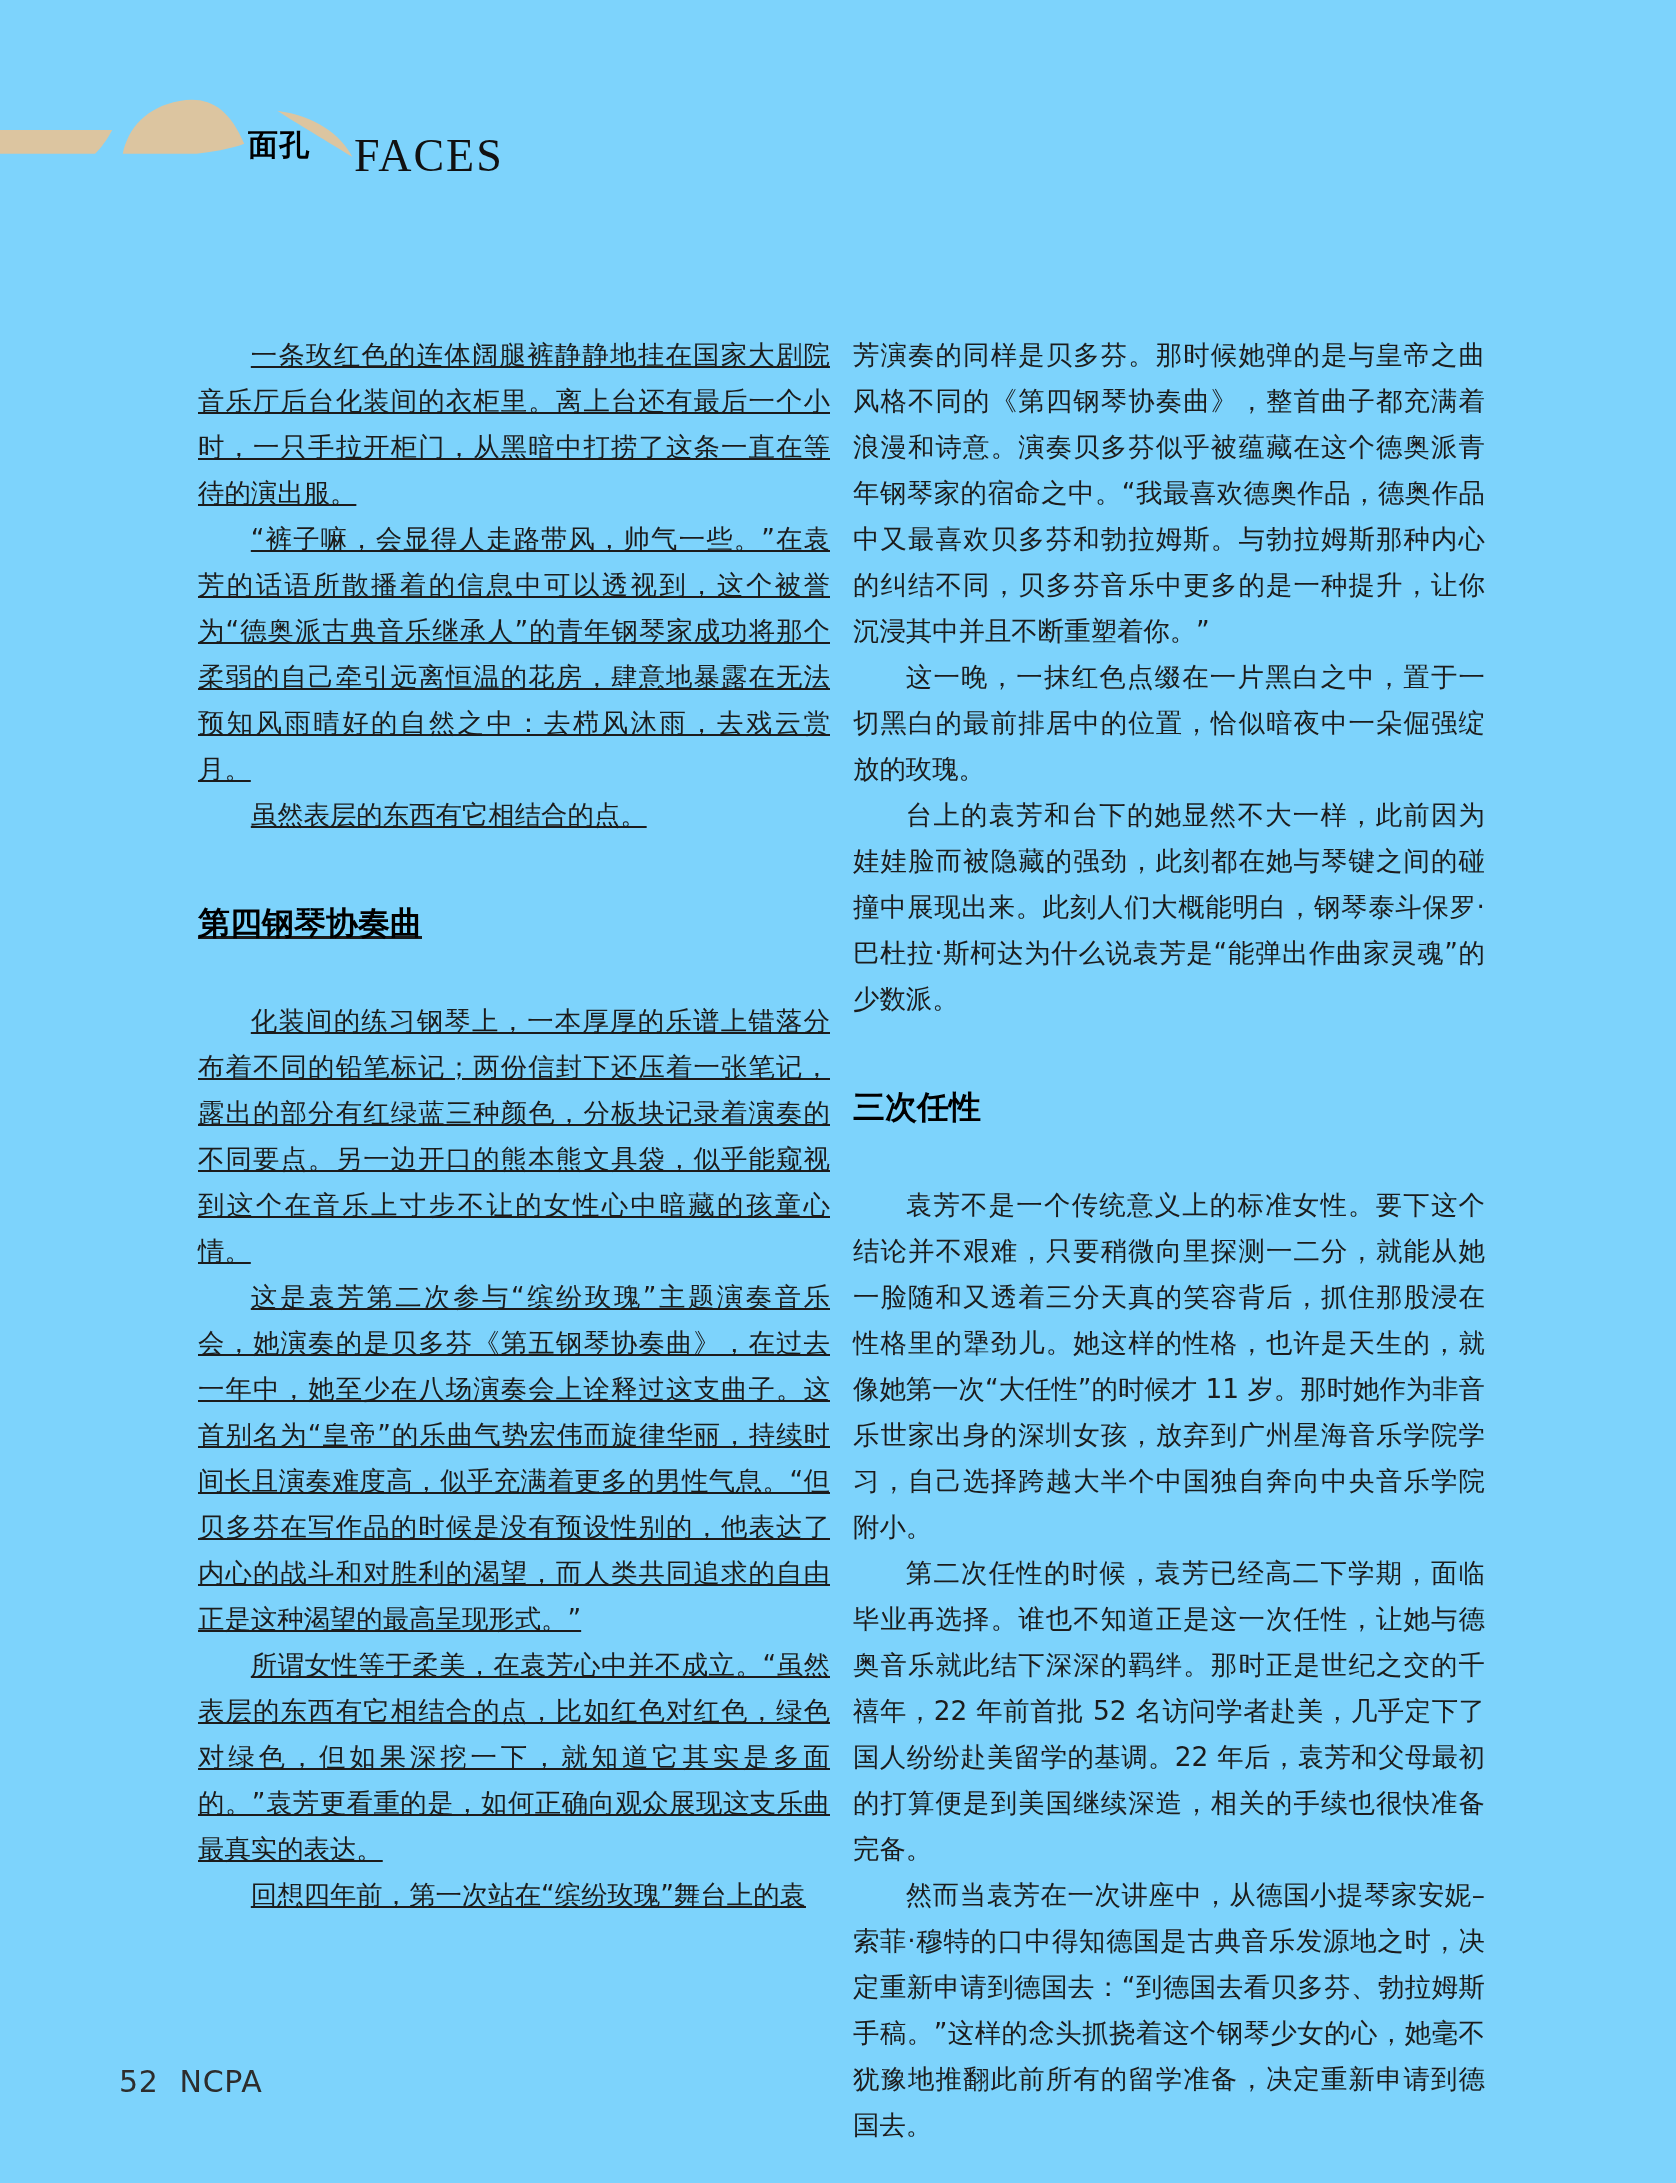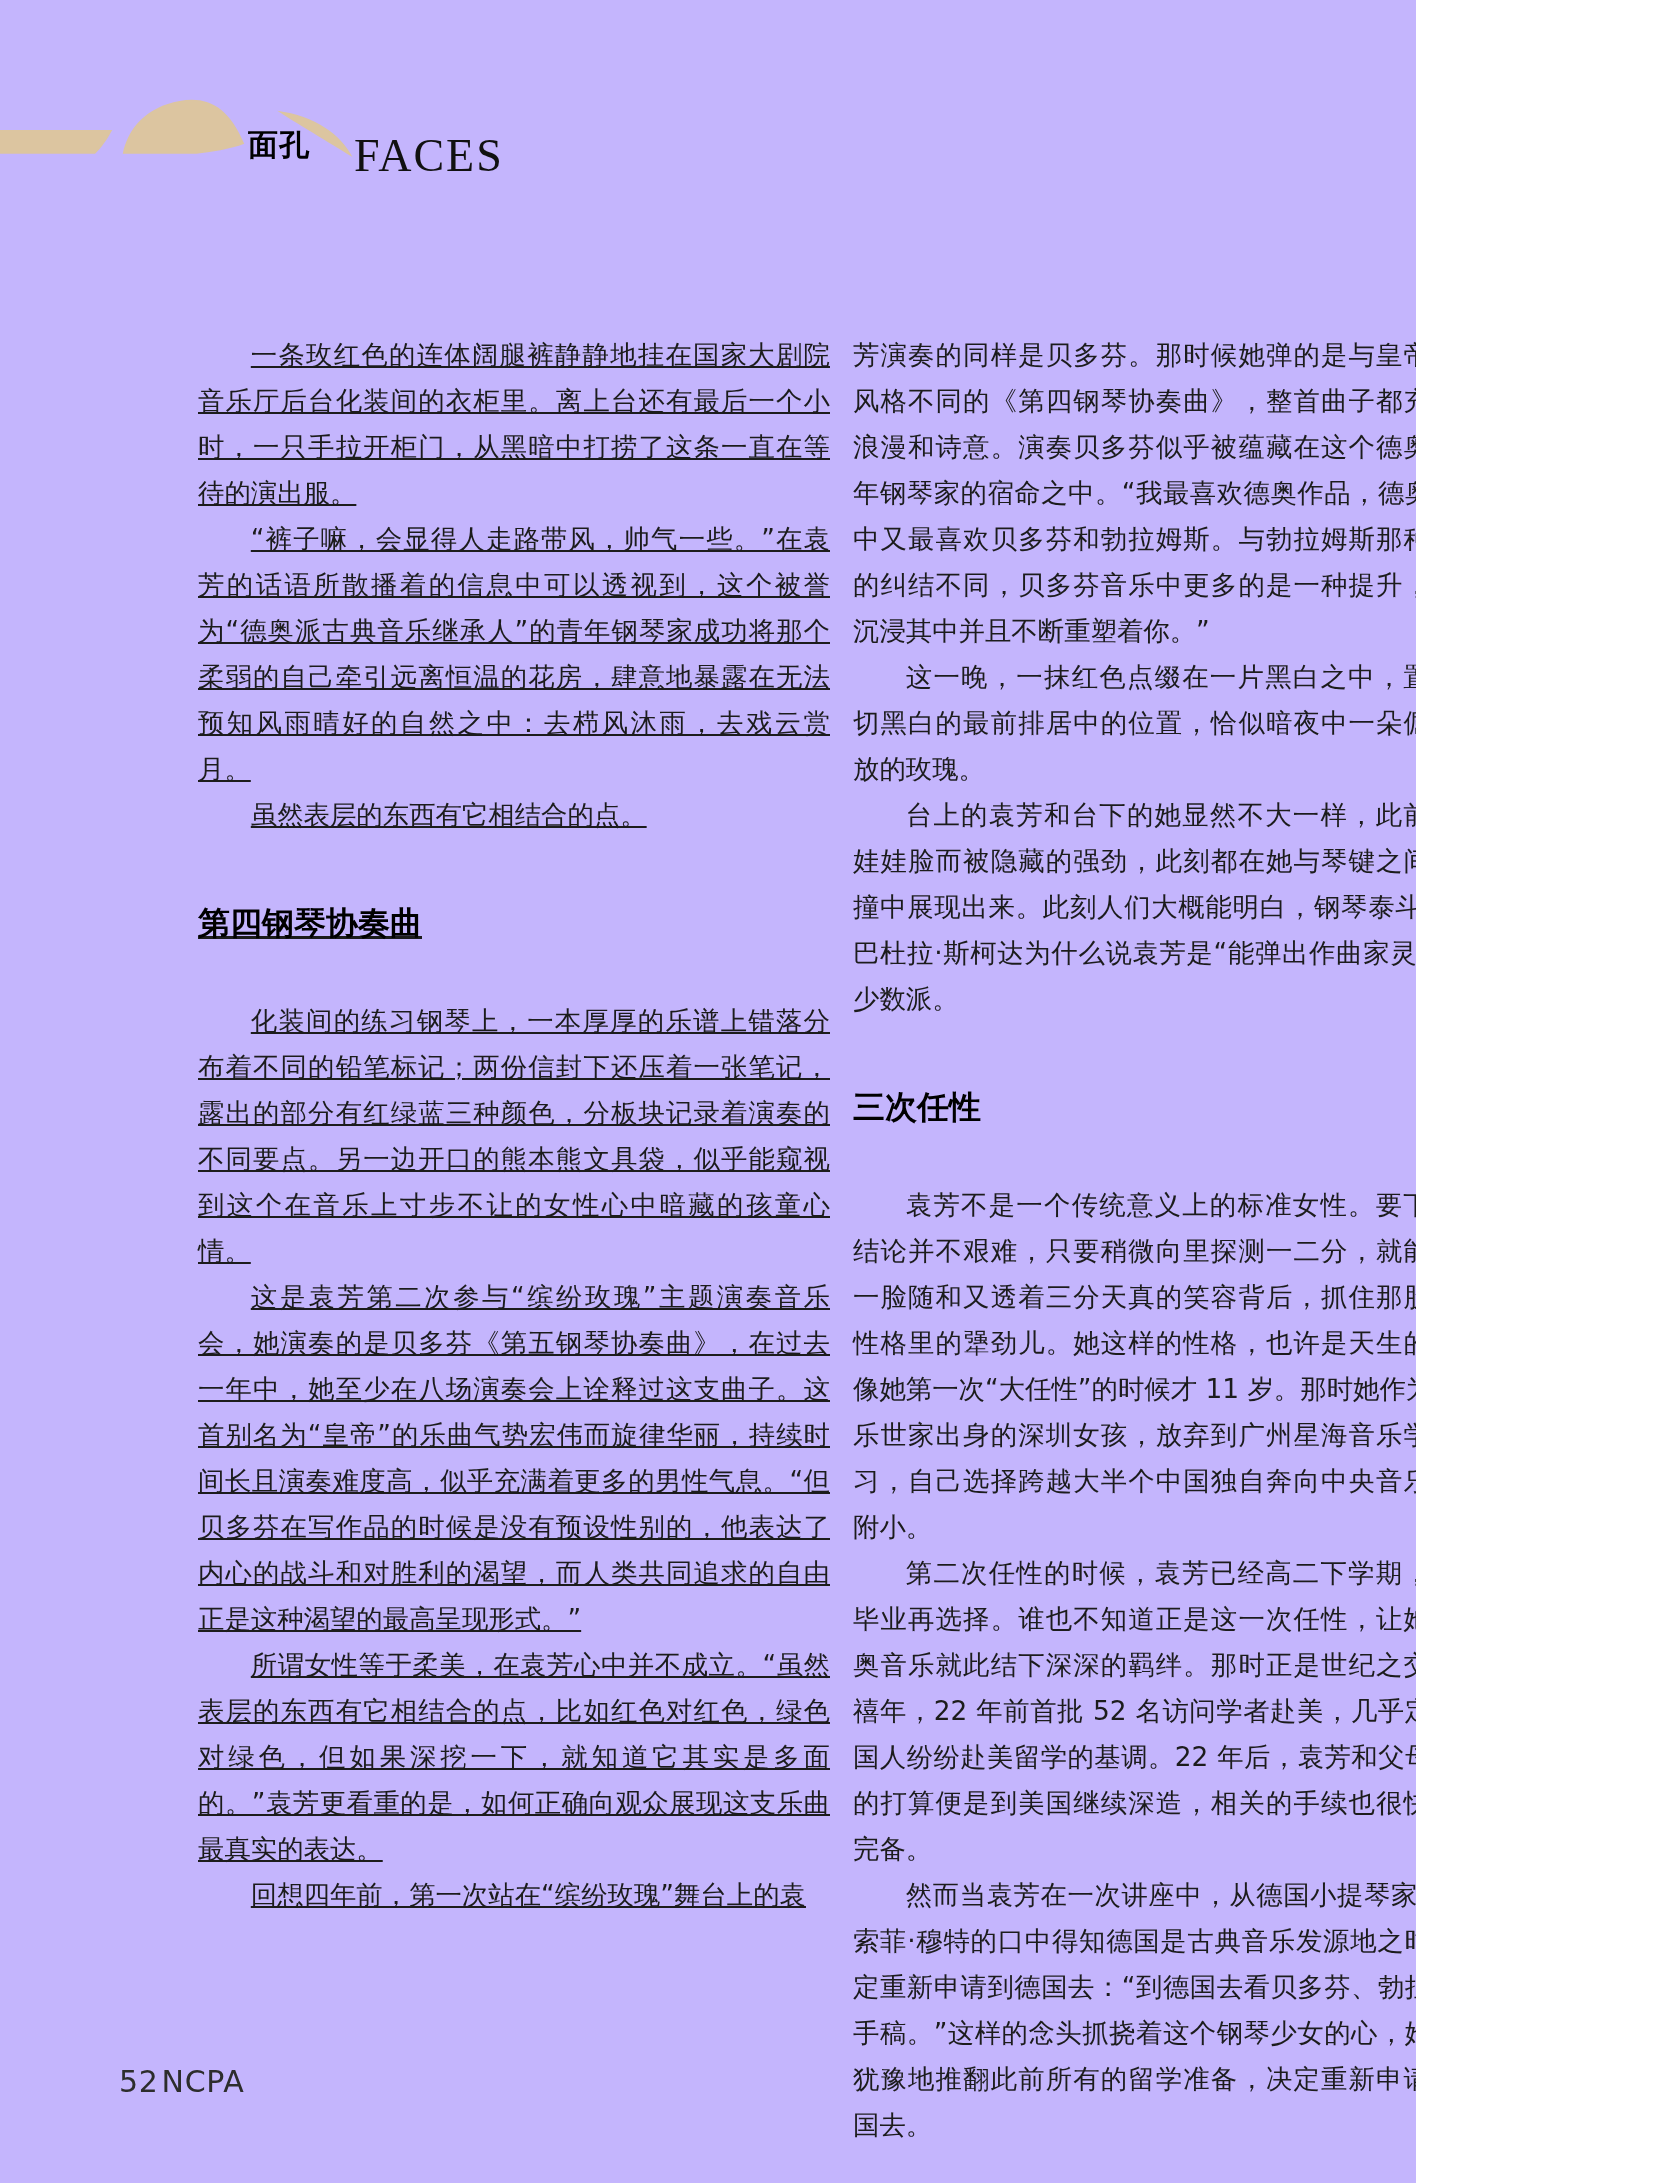--- a/index.html
+++ b/index.html
@@ -1,20 +1,20 @@
 <!DOCTYPE html>
 <html style="font-size:10.6px"><head>
 <meta charset="utf-8">
 <style>
   html,body{margin:0;padding:0;background:#ffffff;}
   .page{
     position:relative;
-    width:1416px;
+    width:1676px;
     height:2183px;
-    background:#c4b5fd;
+    background:#7dd3fc;
     font-family:"DejaVu Sans",sans-serif;
     color:#1c1c1c;
     overflow:hidden;
   }
   
   .header-graphic{
     position:absolute;
     left:0; top:79px;
     width:528px; height:119px;
   }
@@ -62,21 +62,21 @@
   
   .footer{
     position:absolute;
     left:119px; top:2064px;
     font-size:30px;
     line-height:1.2;
     color:#2d2d2d;
     letter-spacing:0.7px;
     white-space:nowrap;
   }
-  .footer .num{margin-right:3px;}
+  .footer .num{margin-right:21px;}
 </style>
 </head>
 <body>
 
 <div class="page">
 
   <svg class="header-graphic" viewBox="0 0 800 180" xmlns="http://www.w3.org/2000/svg" aria-hidden="true">
     <path class="swoosh" d="M0,77 L170,77 C162,92 154,103 144,113 L0,113 Z" fill="#dcc5a0"></path>
     <path class="swoosh" d="M186,113 C194,74 222,42 272,33 C314,25 347,42 370,98 C350,106 318,111 298,113 Z" fill="#dcc5a0"></path>
     <path class="swoosh" d="M420,48 C478,56 516,84 534,118 C498,96 448,66 420,48 Z" fill="#dcc5a0"></path>

